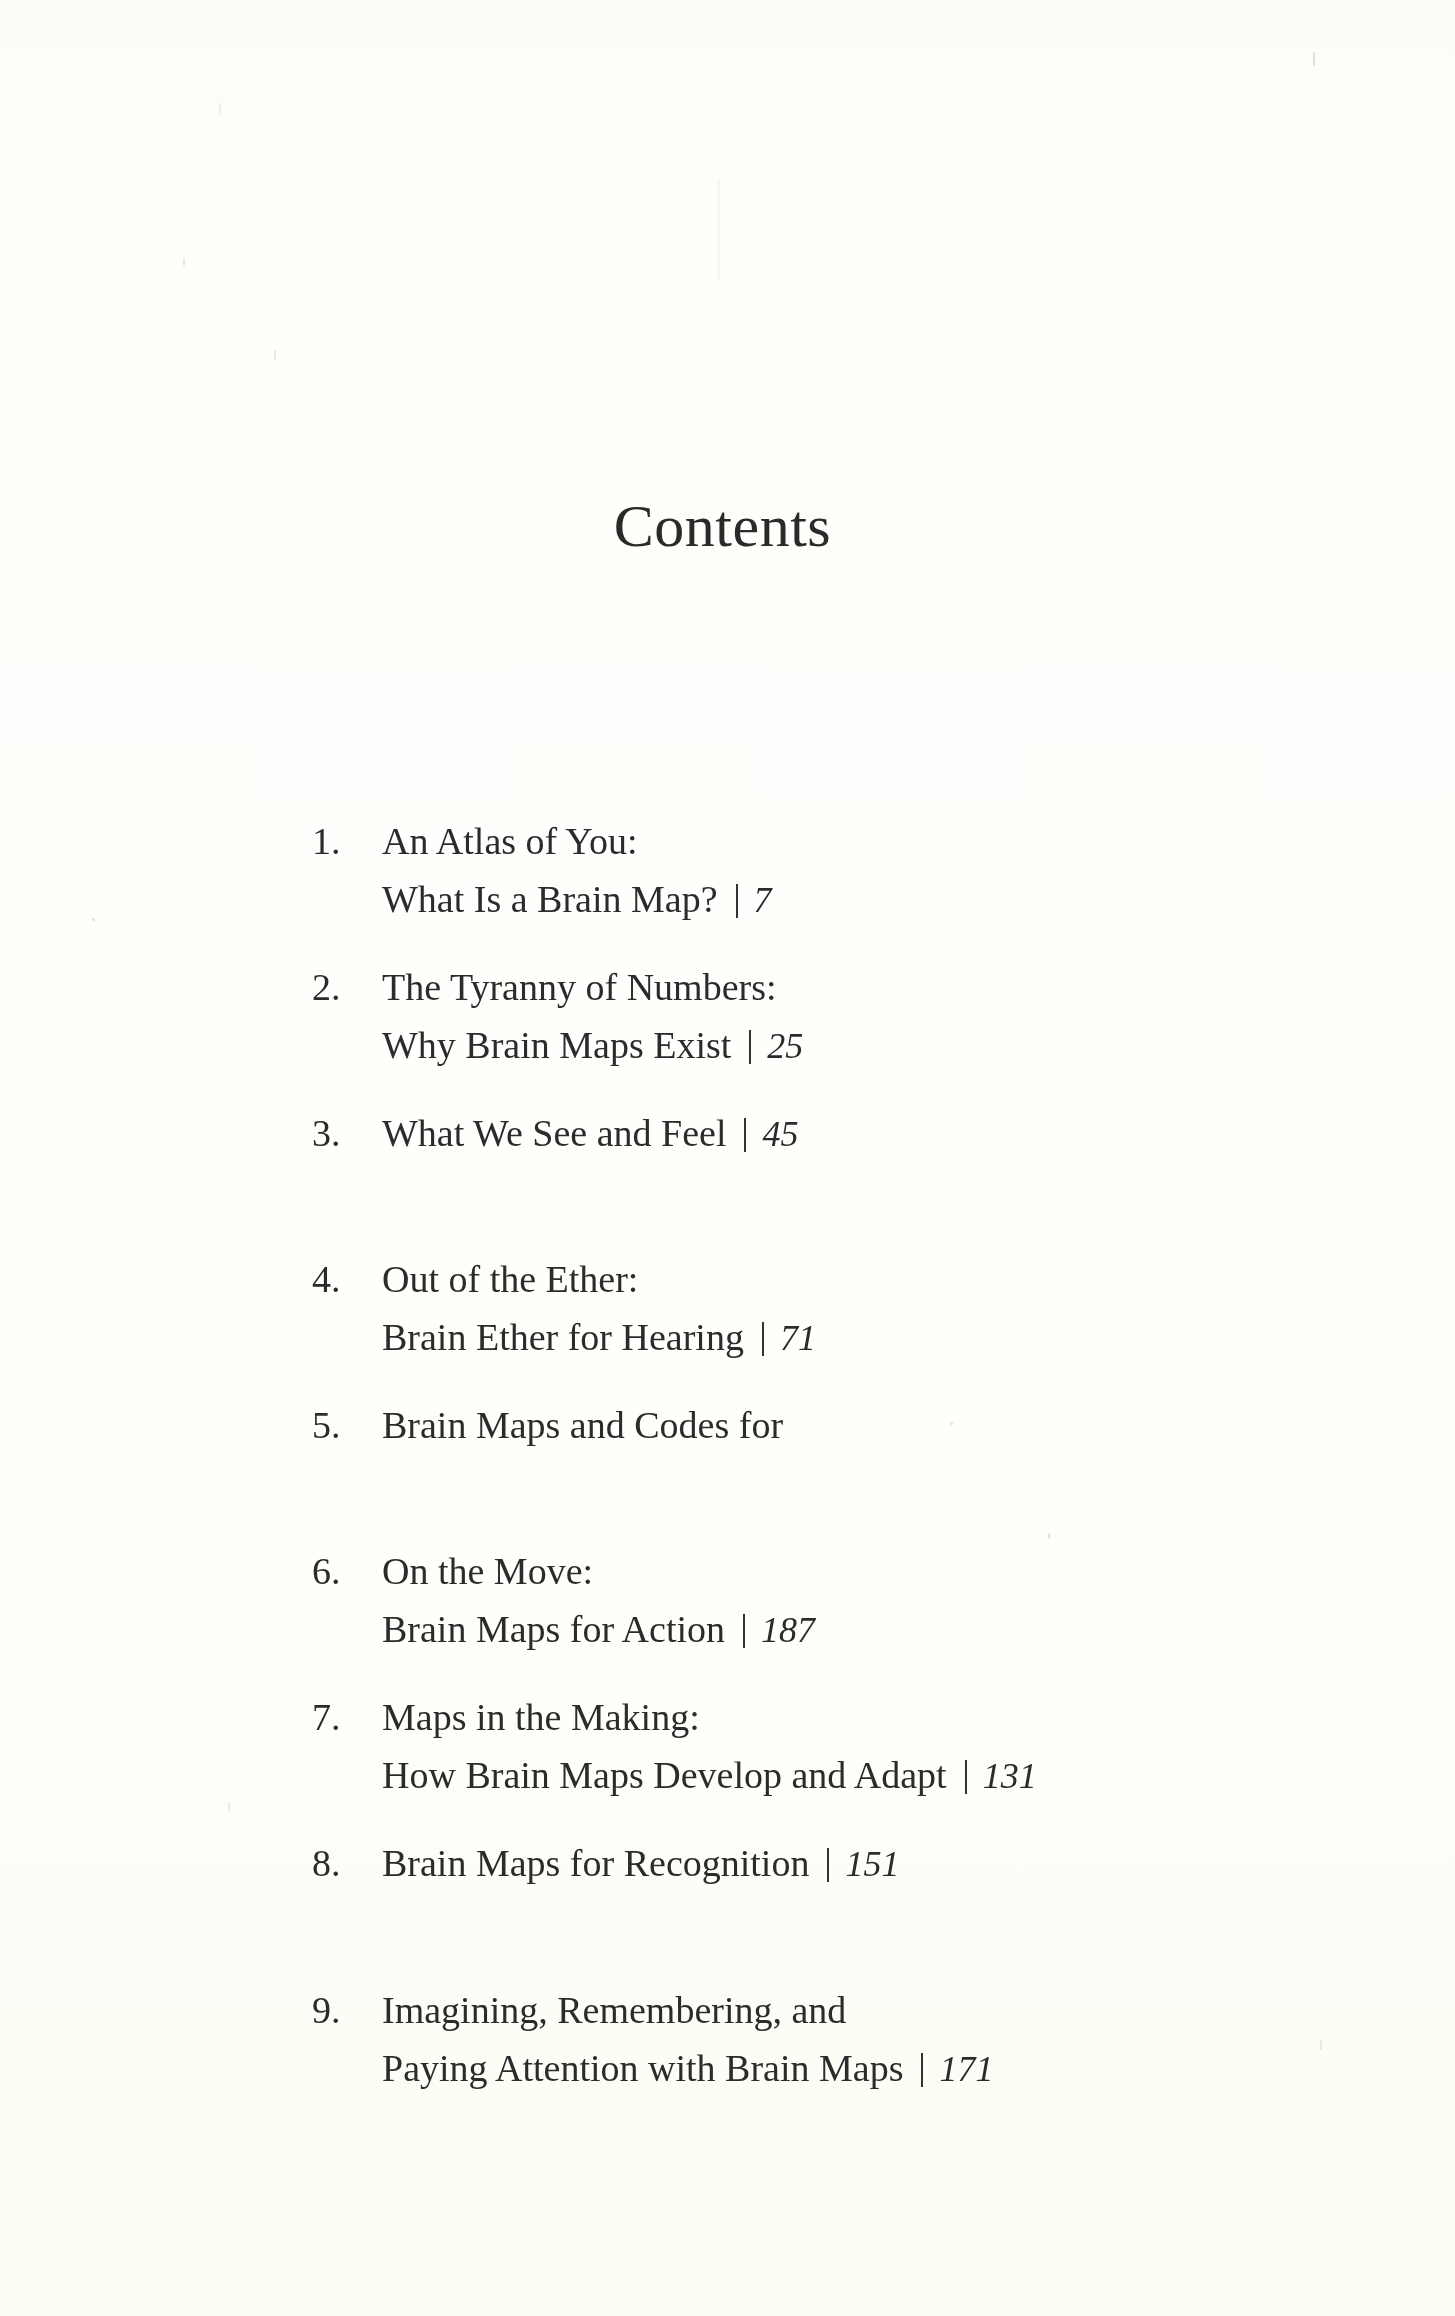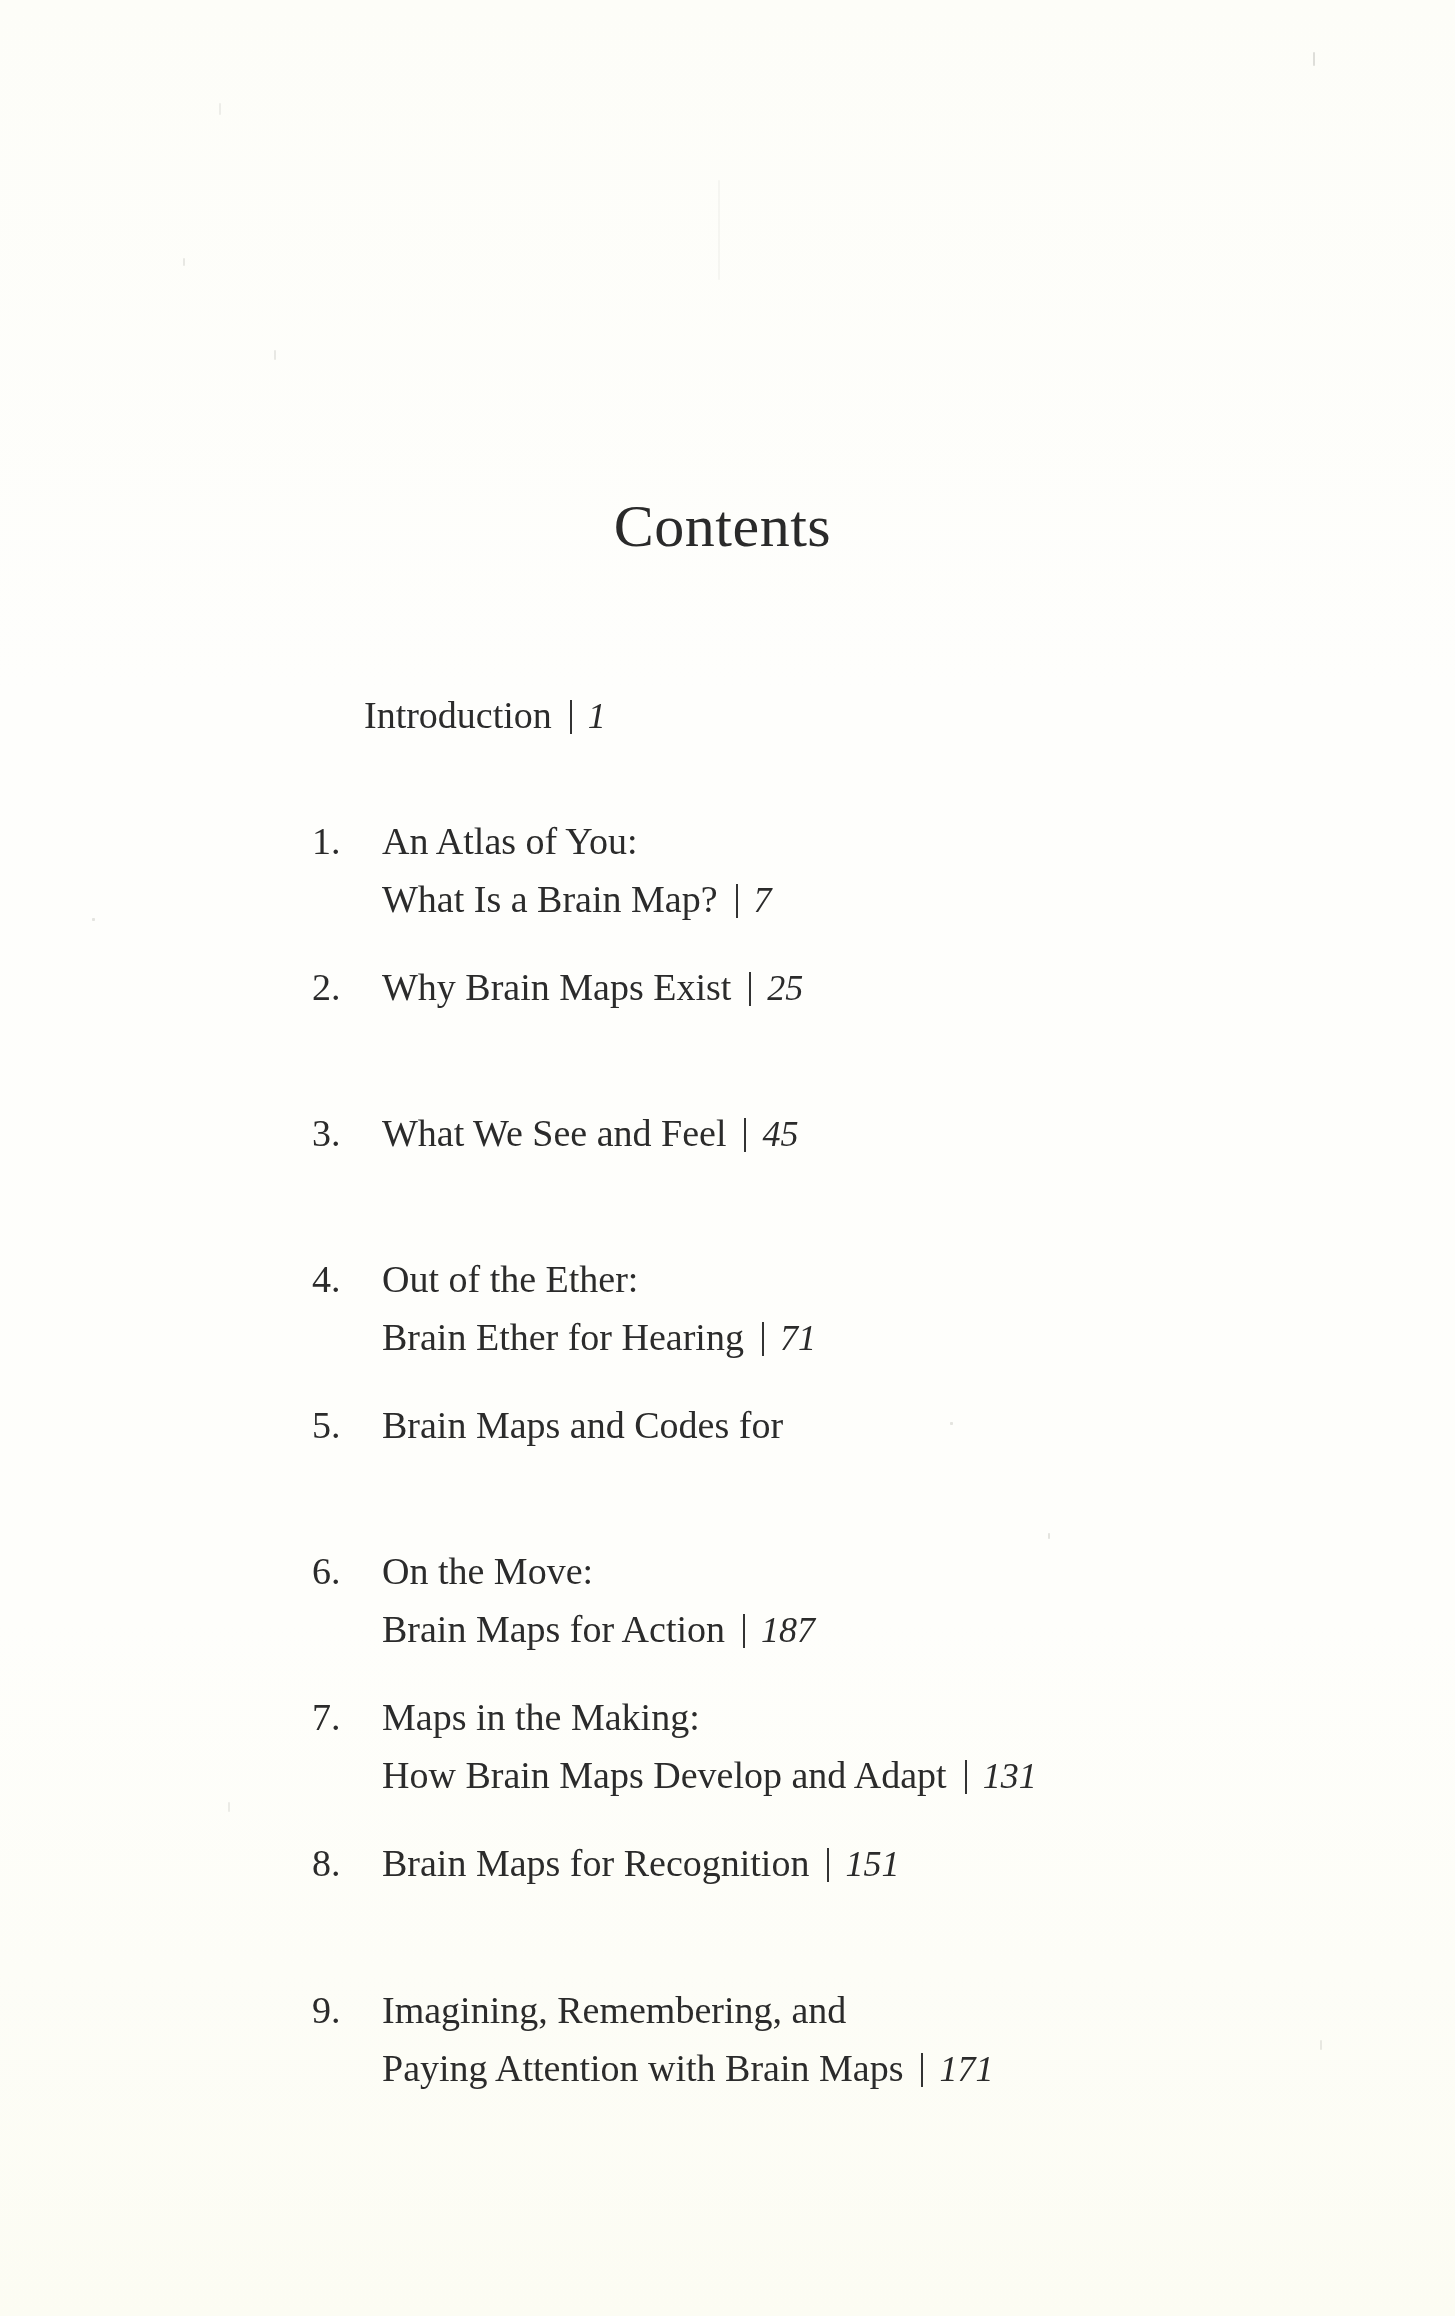--- a/index.html
+++ b/index.html
@@ -107,36 +107,34 @@
   <span class="speck" style="left:183px;top:258px;width:2px;height:8px;opacity:.4"></span>
   <span class="speck" style="left:274px;top:350px;width:2px;height:10px;opacity:.4"></span>
   <span class="speck" style="left:92px;top:918px;width:3px;height:3px;opacity:.5"></span>
   <span class="speck" style="left:950px;top:1422px;width:3px;height:3px;opacity:.5"></span>
   <span class="speck" style="left:1048px;top:1533px;width:2px;height:6px;opacity:.5"></span>
   <span class="speck" style="left:1320px;top:2040px;width:2px;height:10px;opacity:.4"></span>
   <span class="speck" style="left:228px;top:1802px;width:2px;height:10px;opacity:.35"></span>
 
   <h1 class="title">Contents</h1>
 
-  <div class="intro">
-    <span>Introduction</span><span class="sep"></span><span class="pg">1</span>
-  </div>
 
   <ol class="toc">
     <li class="entry" style="top:812px;">
       <span class="num">1.</span>
       <span class="lines">
         <span class="line">An Atlas of You:</span>
         <span class="line"><span>What Is a Brain Map?</span><span class="sep"></span><span class="pg">7</span></span>
       </span>
     </li>
 
     <li class="entry" style="top:958px;">
       <span class="num">2.</span>
       <span class="lines">
+        <span class="line">The Tyranny of Numbers:</span>
         <span class="line"><span>Why Brain Maps Exist</span><span class="sep"></span><span class="pg">25</span></span>
       </span>
     </li>
 
     <li class="entry" style="top:1104px;">
       <span class="num">3.</span>
       <span class="lines">
         <span class="line"><span>What We See and Feel</span><span class="sep"></span><span class="pg">45</span></span>
       </span>
     </li>

